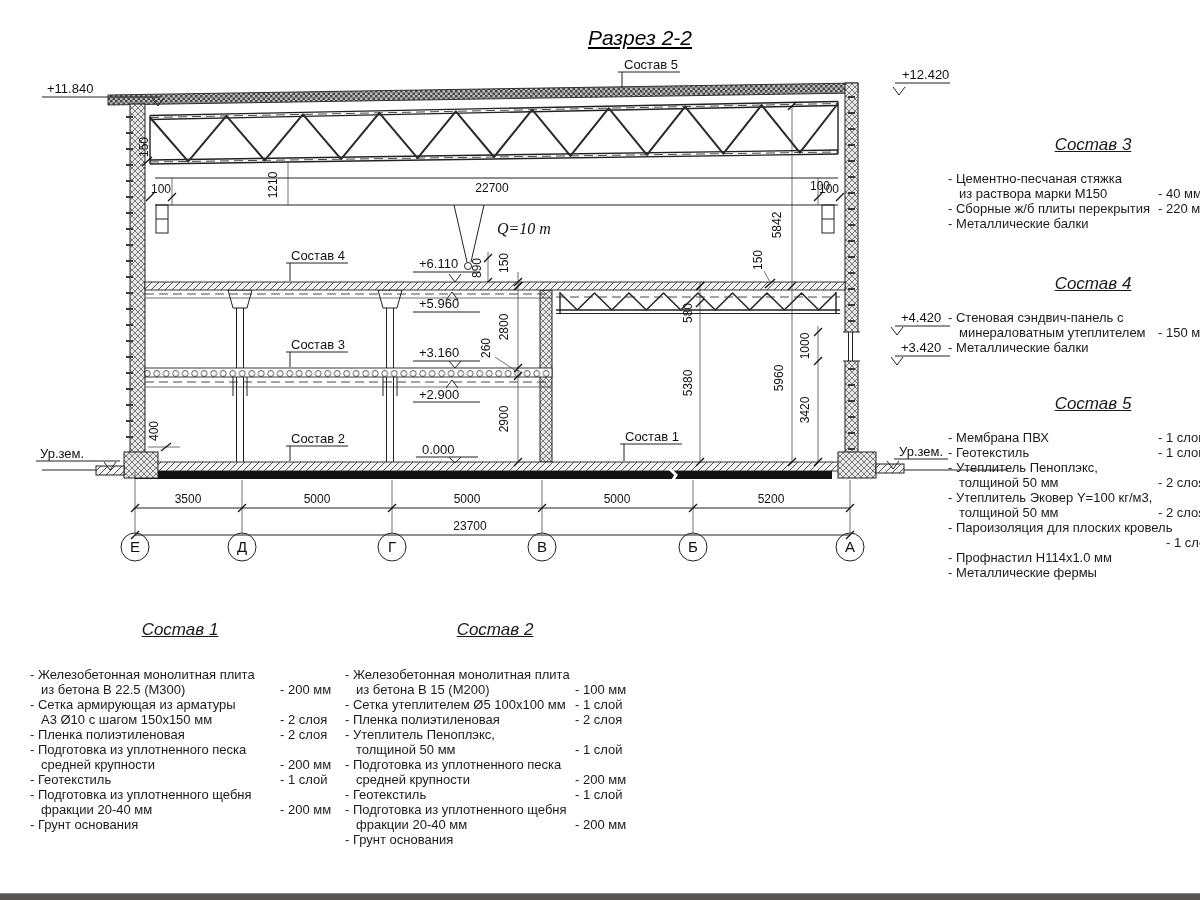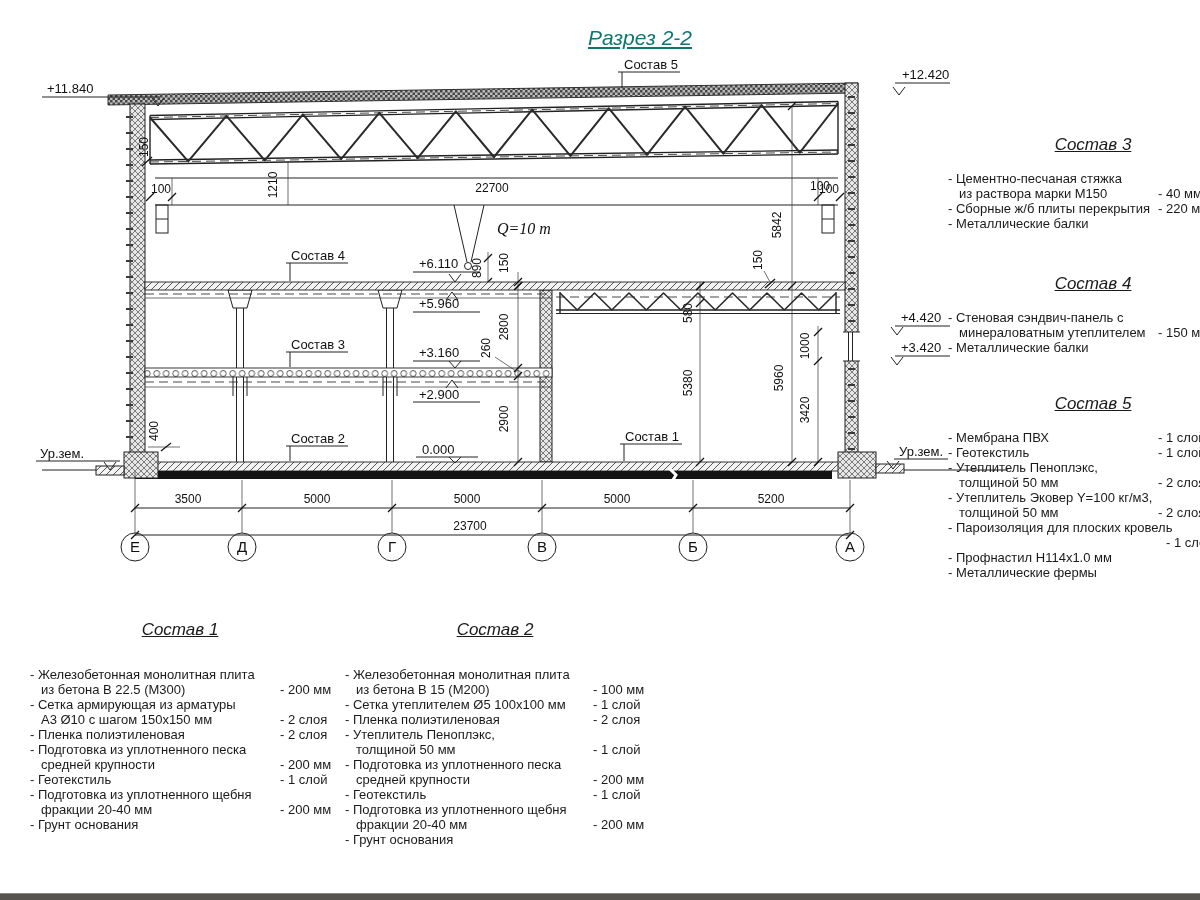--- a/index.html
+++ b/index.html
@@ -1,32 +1,32 @@
 <!DOCTYPE html>
 <html><head>
 <meta charset="utf-8">
 <style>
   html,body{margin:0;padding:0;background:#fff;}
   .page{position:relative;width:1200px;height:900px;overflow:hidden;background:#fff;
         font-family:"Liberation Sans",sans-serif;color:#1a1a1a;}
   .main-title{position:absolute;top:26px;left:555px;width:170px;text-align:center;
-        font-size:21px;font-style:italic;text-decoration:underline;color:#0f766e;}
+        font-size:21px;font-style:italic;text-decoration:underline;color:#000000;}
   svg{position:absolute;top:0;left:0;}
   .spec{position:absolute;font-size:13px;line-height:15px;color:#1a1a1a;}
   .spec-title{font-style:italic;font-size:17px;text-decoration:underline;text-align:center;}
   .spec--left{width:310px;}
   .spec--right{width:286px;}
   .spec--left .spec-title{width:300px;margin:0 0 30px 0;}
   .spec--right .spec-title{width:290px;margin:0 0 19px 0;}
   .spec-row{position:relative;}
   .spec-name{white-space:pre-line;padding-left:11px;text-indent:-11px;}
   .spec-val{position:absolute;bottom:0;white-space:nowrap;}
   .spec--right .spec-val{left:210px;}
   .spec--s1 .spec-val{left:250px;}
-  .spec--s2 .spec-val{left:248px;}
+  .spec--s2 .spec-val{left:230px;}
   .spec-row.valbelow{padding-bottom:15px;}
   .spec-row.valbelow .spec-val{left:218px;}
   .bottom-strip{position:absolute;left:0;top:893px;width:1200px;height:7px;background:#575450;
         border-top:1px solid #8a8781;}
   
   .ln{stroke:#222;stroke-width:1;fill:none;}
   .lnb{stroke:#222;stroke-width:1.4;fill:none;}
   .thin{stroke:#333;stroke-width:.7;fill:none;}
   .diag{stroke:#2a2a2a;stroke-width:2;fill:none;stroke-linejoin:round;}
   .diag2{stroke:#2a2a2a;stroke-width:1.6;fill:none;stroke-linejoin:round;}

